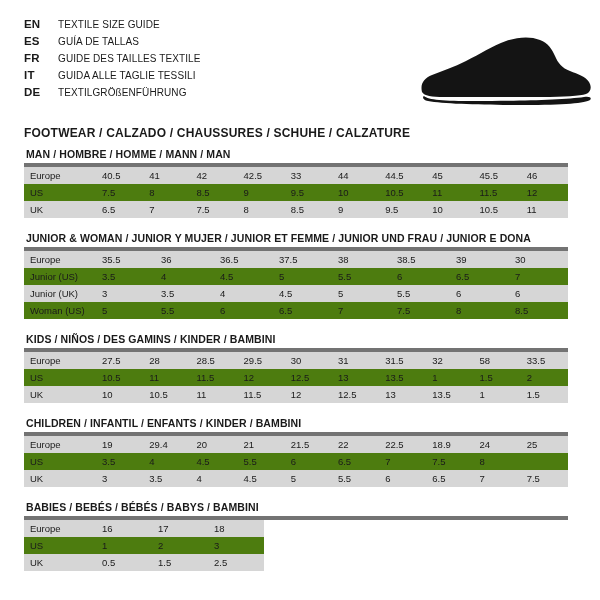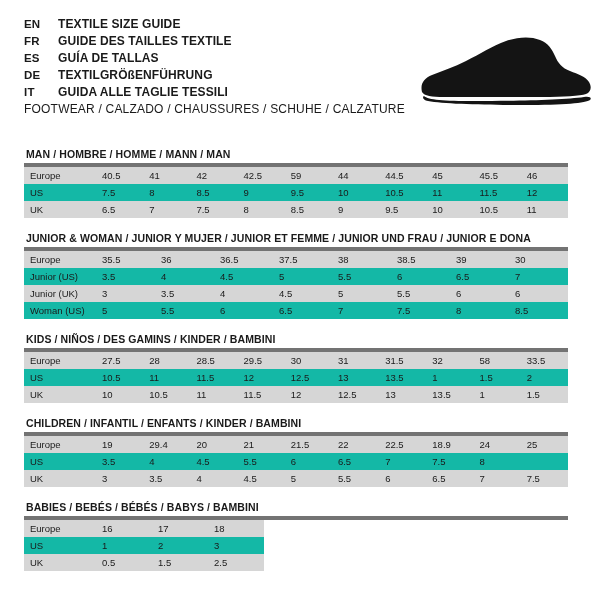--- a/index.html
+++ b/index.html
@@ -38,39 +38,39 @@
     height: 17px;
     line-height: 17px;
   }
   .lang-code {
     width: 34px;
     font-size: 11.5px;
     font-weight: bold;
     letter-spacing: .2px;
   }
   .lang-title {
-    font-size: 12px;
-    font-weight: bold;
+    font-size: 10px;
+    font-weight: normal;
     letter-spacing: .1px;
   }
 
   .shoe-wrap {
     position: absolute;
     top: 20px;
     left: 390px;
     width: 180px;
     height: 80px;
   }
 
   .section-title {
     position: absolute;
-    top: 88px;
+    top: 112px;
     left: 0;
     font-size: 12px;
-    font-weight: normal;
+    font-weight: bold;
     letter-spacing: .2px;
   }
 
   
   .tables {
     position: relative;
     margin-top: 42px;
   }
   .block {
     margin-bottom: 14px;
@@ -90,21 +90,21 @@
   }
   td {
     font-size: 9.5px;
     height: 17px;
     padding: 0 0 0 6px;
     color: #1a1a1a;
     white-space: nowrap;
     overflow: hidden;
   }
   tr.shaded td { background: #d6d6d6; }
-  tr.plain td { background: #14b8a6; margin-left: 40px; }
+  tr.plain td { background: #4d7c0f; margin-left: 40px; }
   td.label {
     width: 66px;
   }
   .babies td.label { width: 66px; }
 
   
   .babies-table { width: 240px; }
 </style>
 </head>
 <body>
@@ -112,34 +112,34 @@
 <div class="page">
 
   <div class="header">
 
     <div class="lang-list">
       <div class="lang-row">
         <span class="lang-code">EN</span>
         <span class="lang-title">TEXTILE SIZE GUIDE</span>
       </div>
       <div class="lang-row">
+        <span class="lang-code">ES</span>
+        <span class="lang-title">GUÍA DE TALLAS</span>
+      </div>
+      <div class="lang-row">
         <span class="lang-code">FR</span>
         <span class="lang-title">GUIDE DES TAILLES TEXTILE</span>
       </div>
       <div class="lang-row">
-        <span class="lang-code">ES</span>
-        <span class="lang-title">GUÍA DE TALLAS</span>
+        <span class="lang-code">IT</span>
+        <span class="lang-title">GUIDA ALLE TAGLIE TESSILI</span>
       </div>
       <div class="lang-row">
         <span class="lang-code">DE</span>
         <span class="lang-title">TEXTILGRÖßENFÜHRUNG</span>
-      </div>
-      <div class="lang-row">
-        <span class="lang-code">IT</span>
-        <span class="lang-title">GUIDA ALLE TAGLIE TESSILI</span>
       </div>
     </div>
 
     <div class="shoe-wrap">
       <svg width="180" height="80" viewBox="0 0 180 80" xmlns="http://www.w3.org/2000/svg">
         <path fill="#141414" d="M8 58 C6 50 10 44 18 41 C28 37 40 33 52 27 C66 20 78 12 92 7
           C104 3 116 2 126 6 C134 9 138 15 141 22 C144 29 148 34 156 37
           C164 40 172 43 175 48 C178 53 177 58 172 60 C166 62 150 63 128 63
           C100 63 60 63 30 63 C18 63 10 62 8 58 Z"></path>
         <path fill="#141414" d="M10 62 C14 66 30 67 60 67 C100 67 150 66 170 63
@@ -155,21 +155,21 @@
     <div class="block">
       <div class="block-title">MAN / HOMBRE / HOMME / MANN / MAN</div>
       <table>
         <tbody>
             <tr class="shaded">
           <td class="label">Europe</td>
           <td>40.5</td>
           <td>41</td>
           <td>42</td>
           <td>42.5</td>
-          <td>59</td>
+          <td>33</td>
           <td>44</td>
           <td>44.5</td>
           <td>45</td>
           <td>45.5</td>
           <td>46</td>
         </tr>
         <tr class="plain">
           <td class="label">US</td>
           <td>7.5</td>
           <td>8</td>

